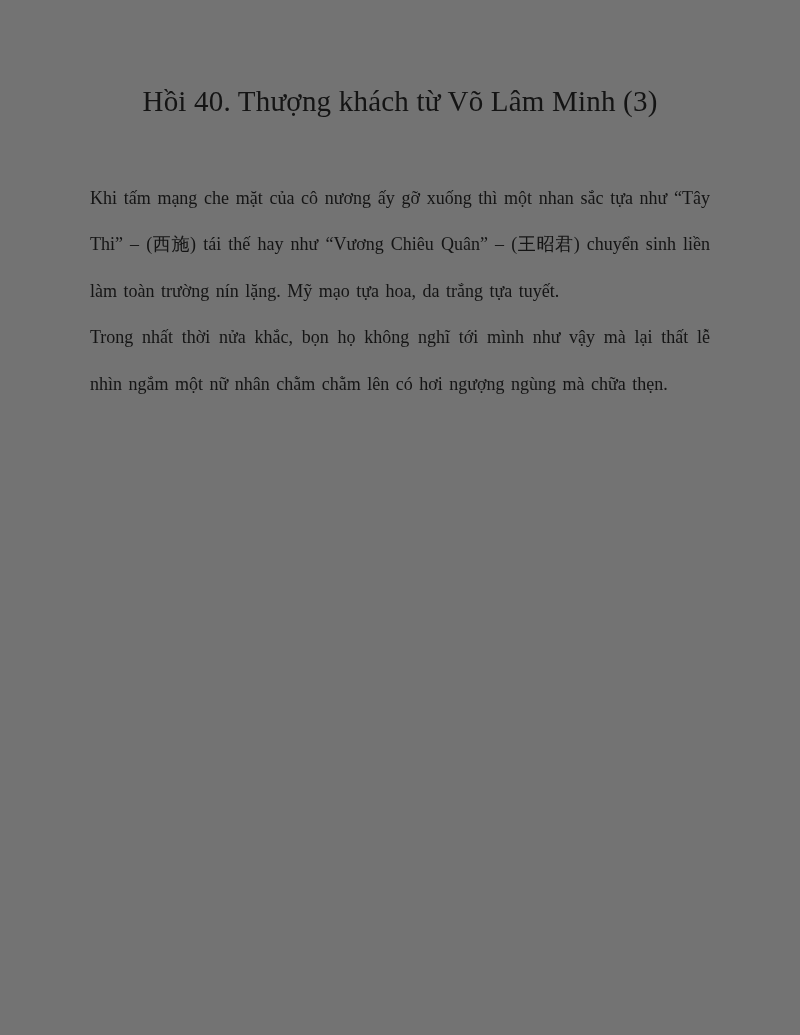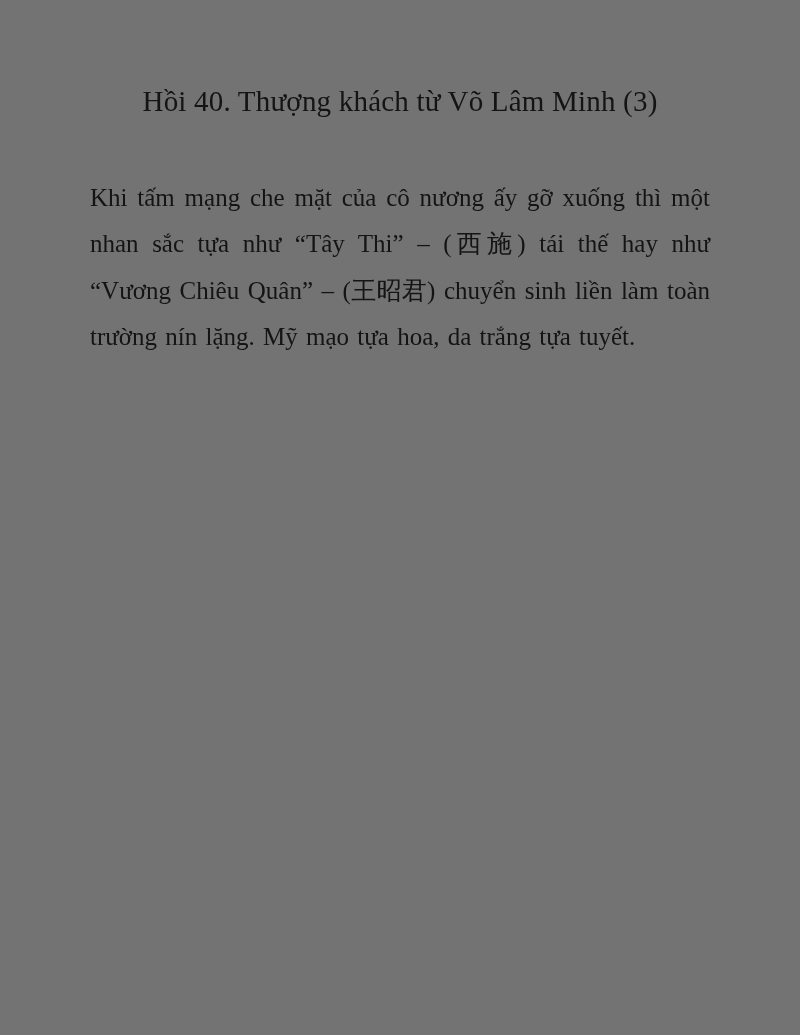--- a/index.html
+++ b/index.html
@@ -24,28 +24,29 @@
   .chapter-title {
     font-size: 29px;
     font-weight: normal;
     text-align: center;
     margin: 0 0 56px 0;
     line-height: 1.2;
     letter-spacing: 0.2px;
   }
   .body-text p {
     margin: 0;
-    font-size: 25px;
+    font-size: 18px;
     line-height: 46.5px;
     text-align: justify;
     word-spacing: 2px;
   }
 </style>
 </head>
 <body>
 
 <div class="page">
   <h1 class="chapter-title">Hồi 40. Thượng khách từ Võ Lâm Minh (3)</h1>
 
   <div class="body-text">
     <p>Khi tấm mạng che mặt của cô nương ấy gỡ xuống thì một nhan sắc tựa như “Tây Thi” – (西施) tái thế hay như “Vương Chiêu Quân” – (王昭君) chuyển sinh liền làm toàn trường nín lặng. Mỹ mạo tựa hoa, da trắng tựa tuyết.</p>
+    <p>Trong nhất thời nửa khắc, bọn họ không nghĩ tới mình như vậy mà lại thất lễ nhìn ngắm một nữ nhân chằm chằm lên có hơi ngượng ngùng mà chữa thẹn.</p>
   </div>
 </div>
 
 </body></html>

